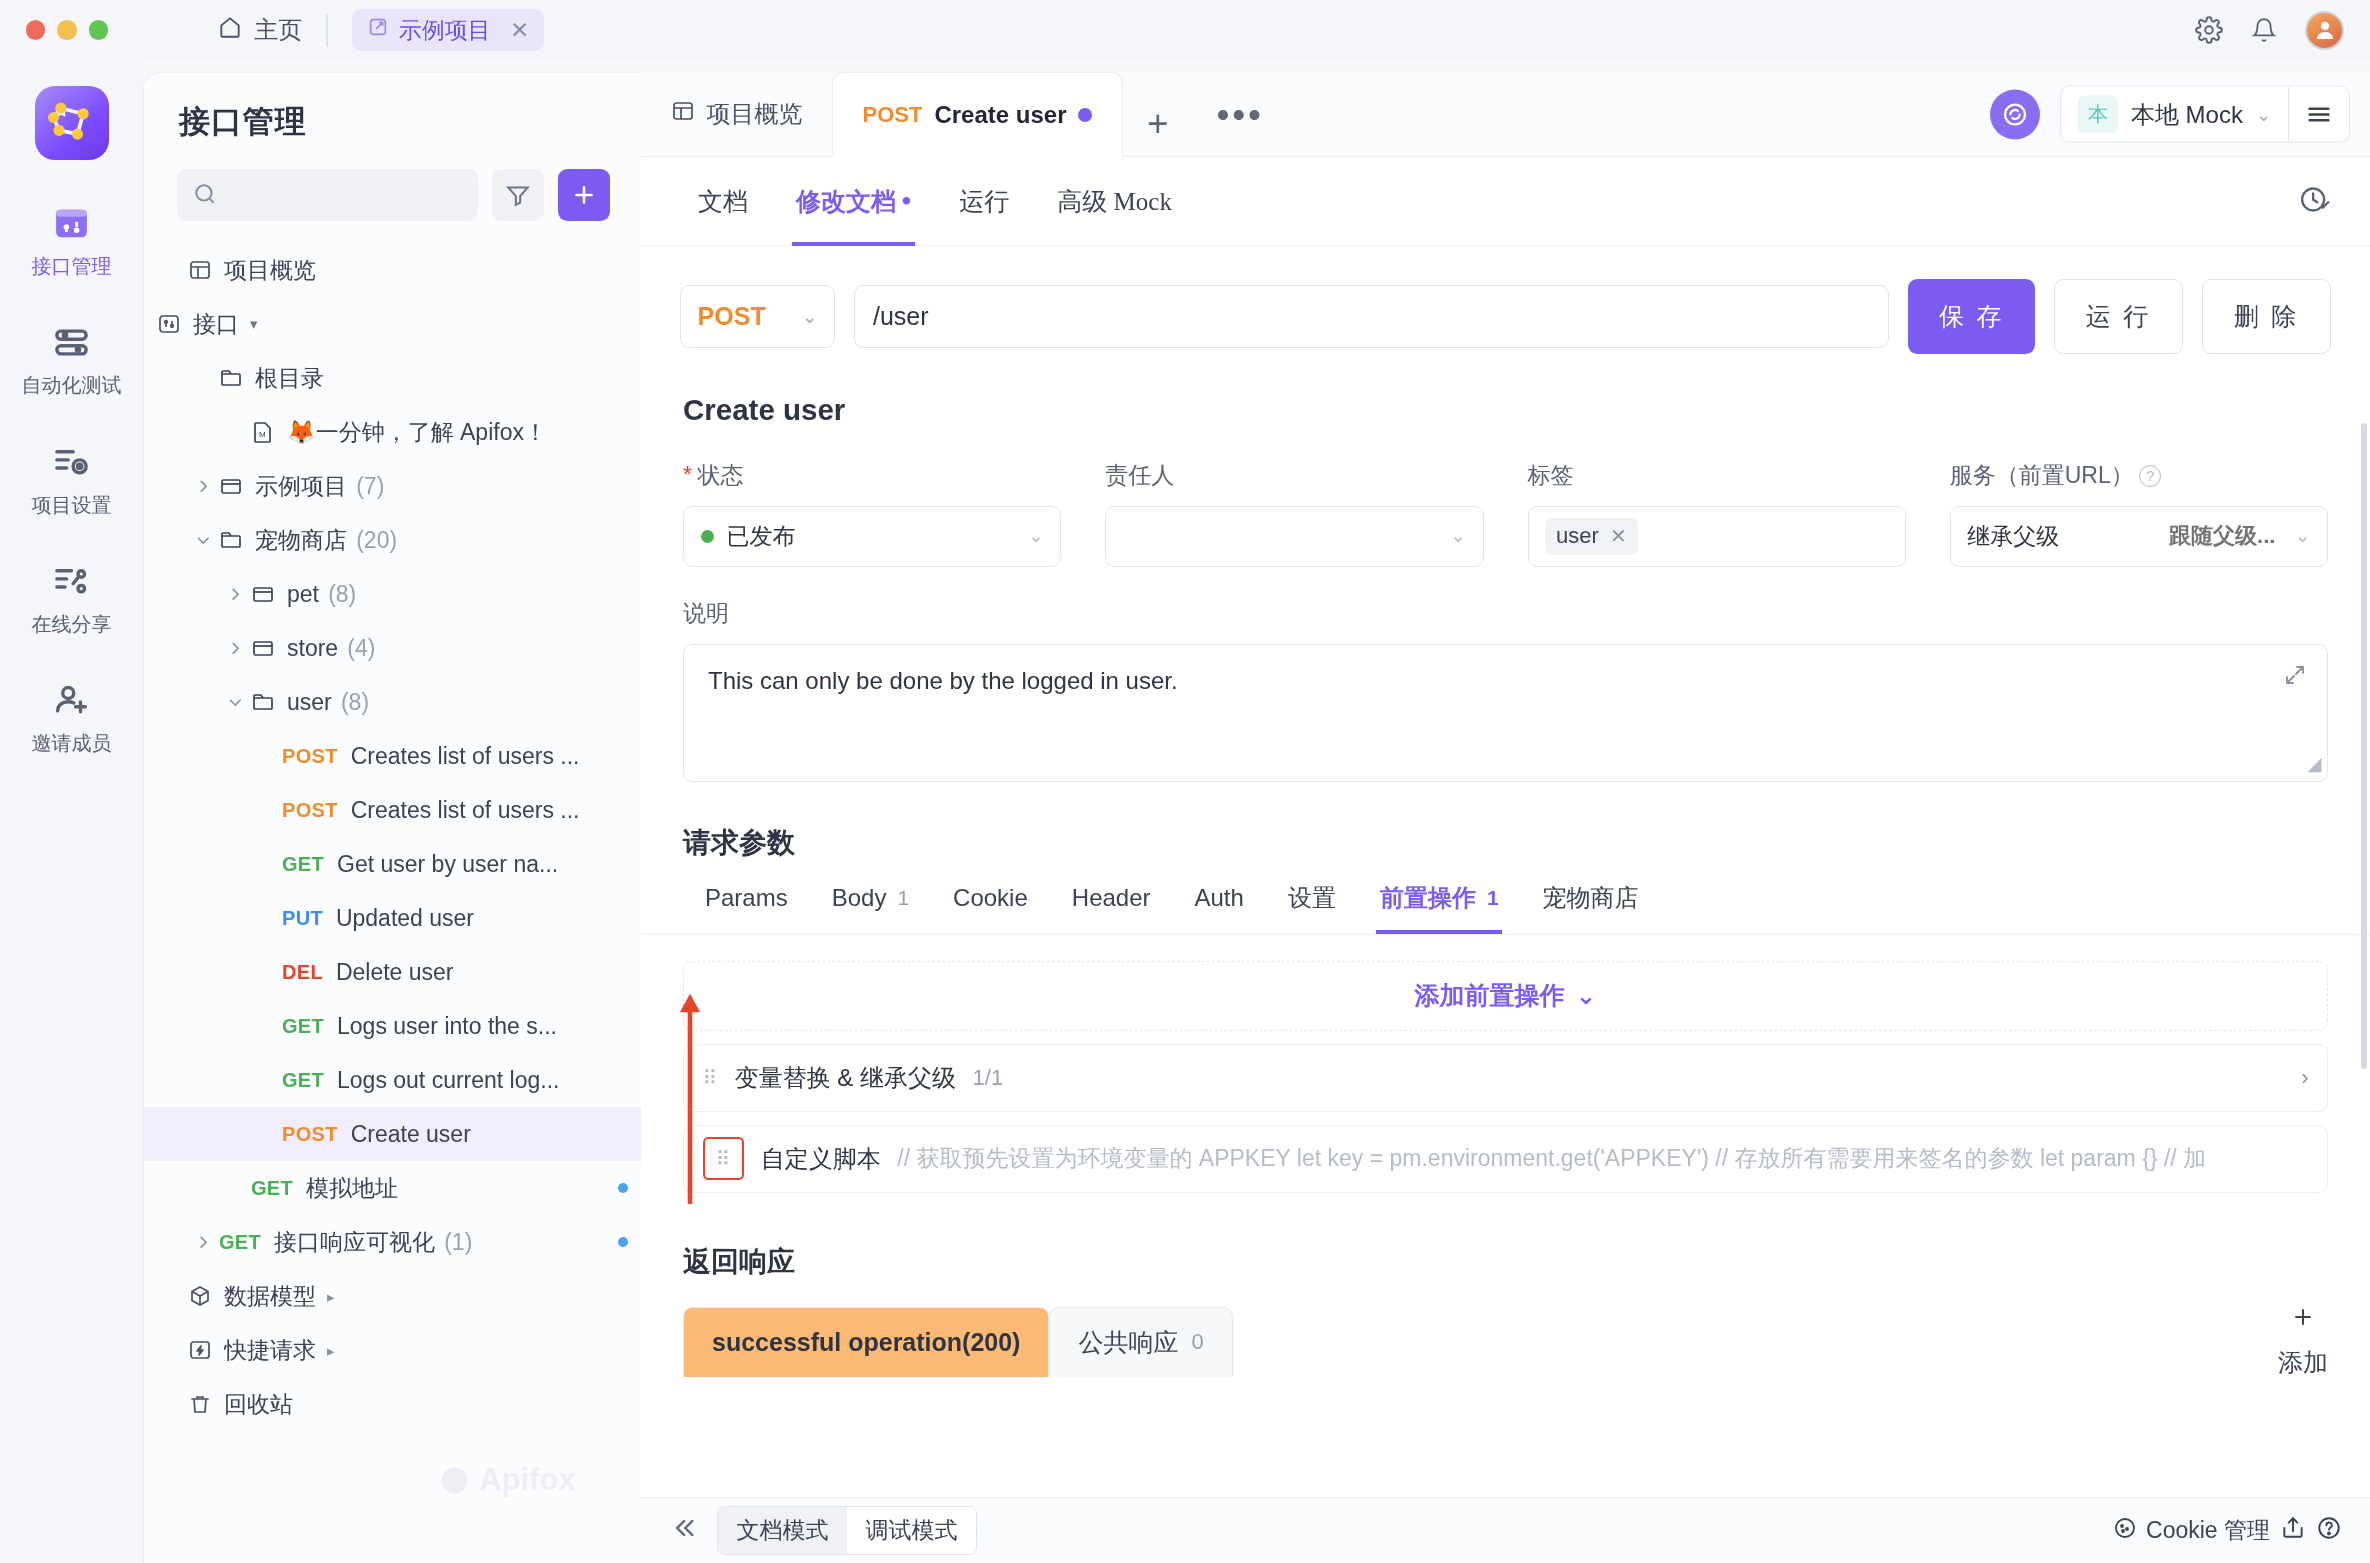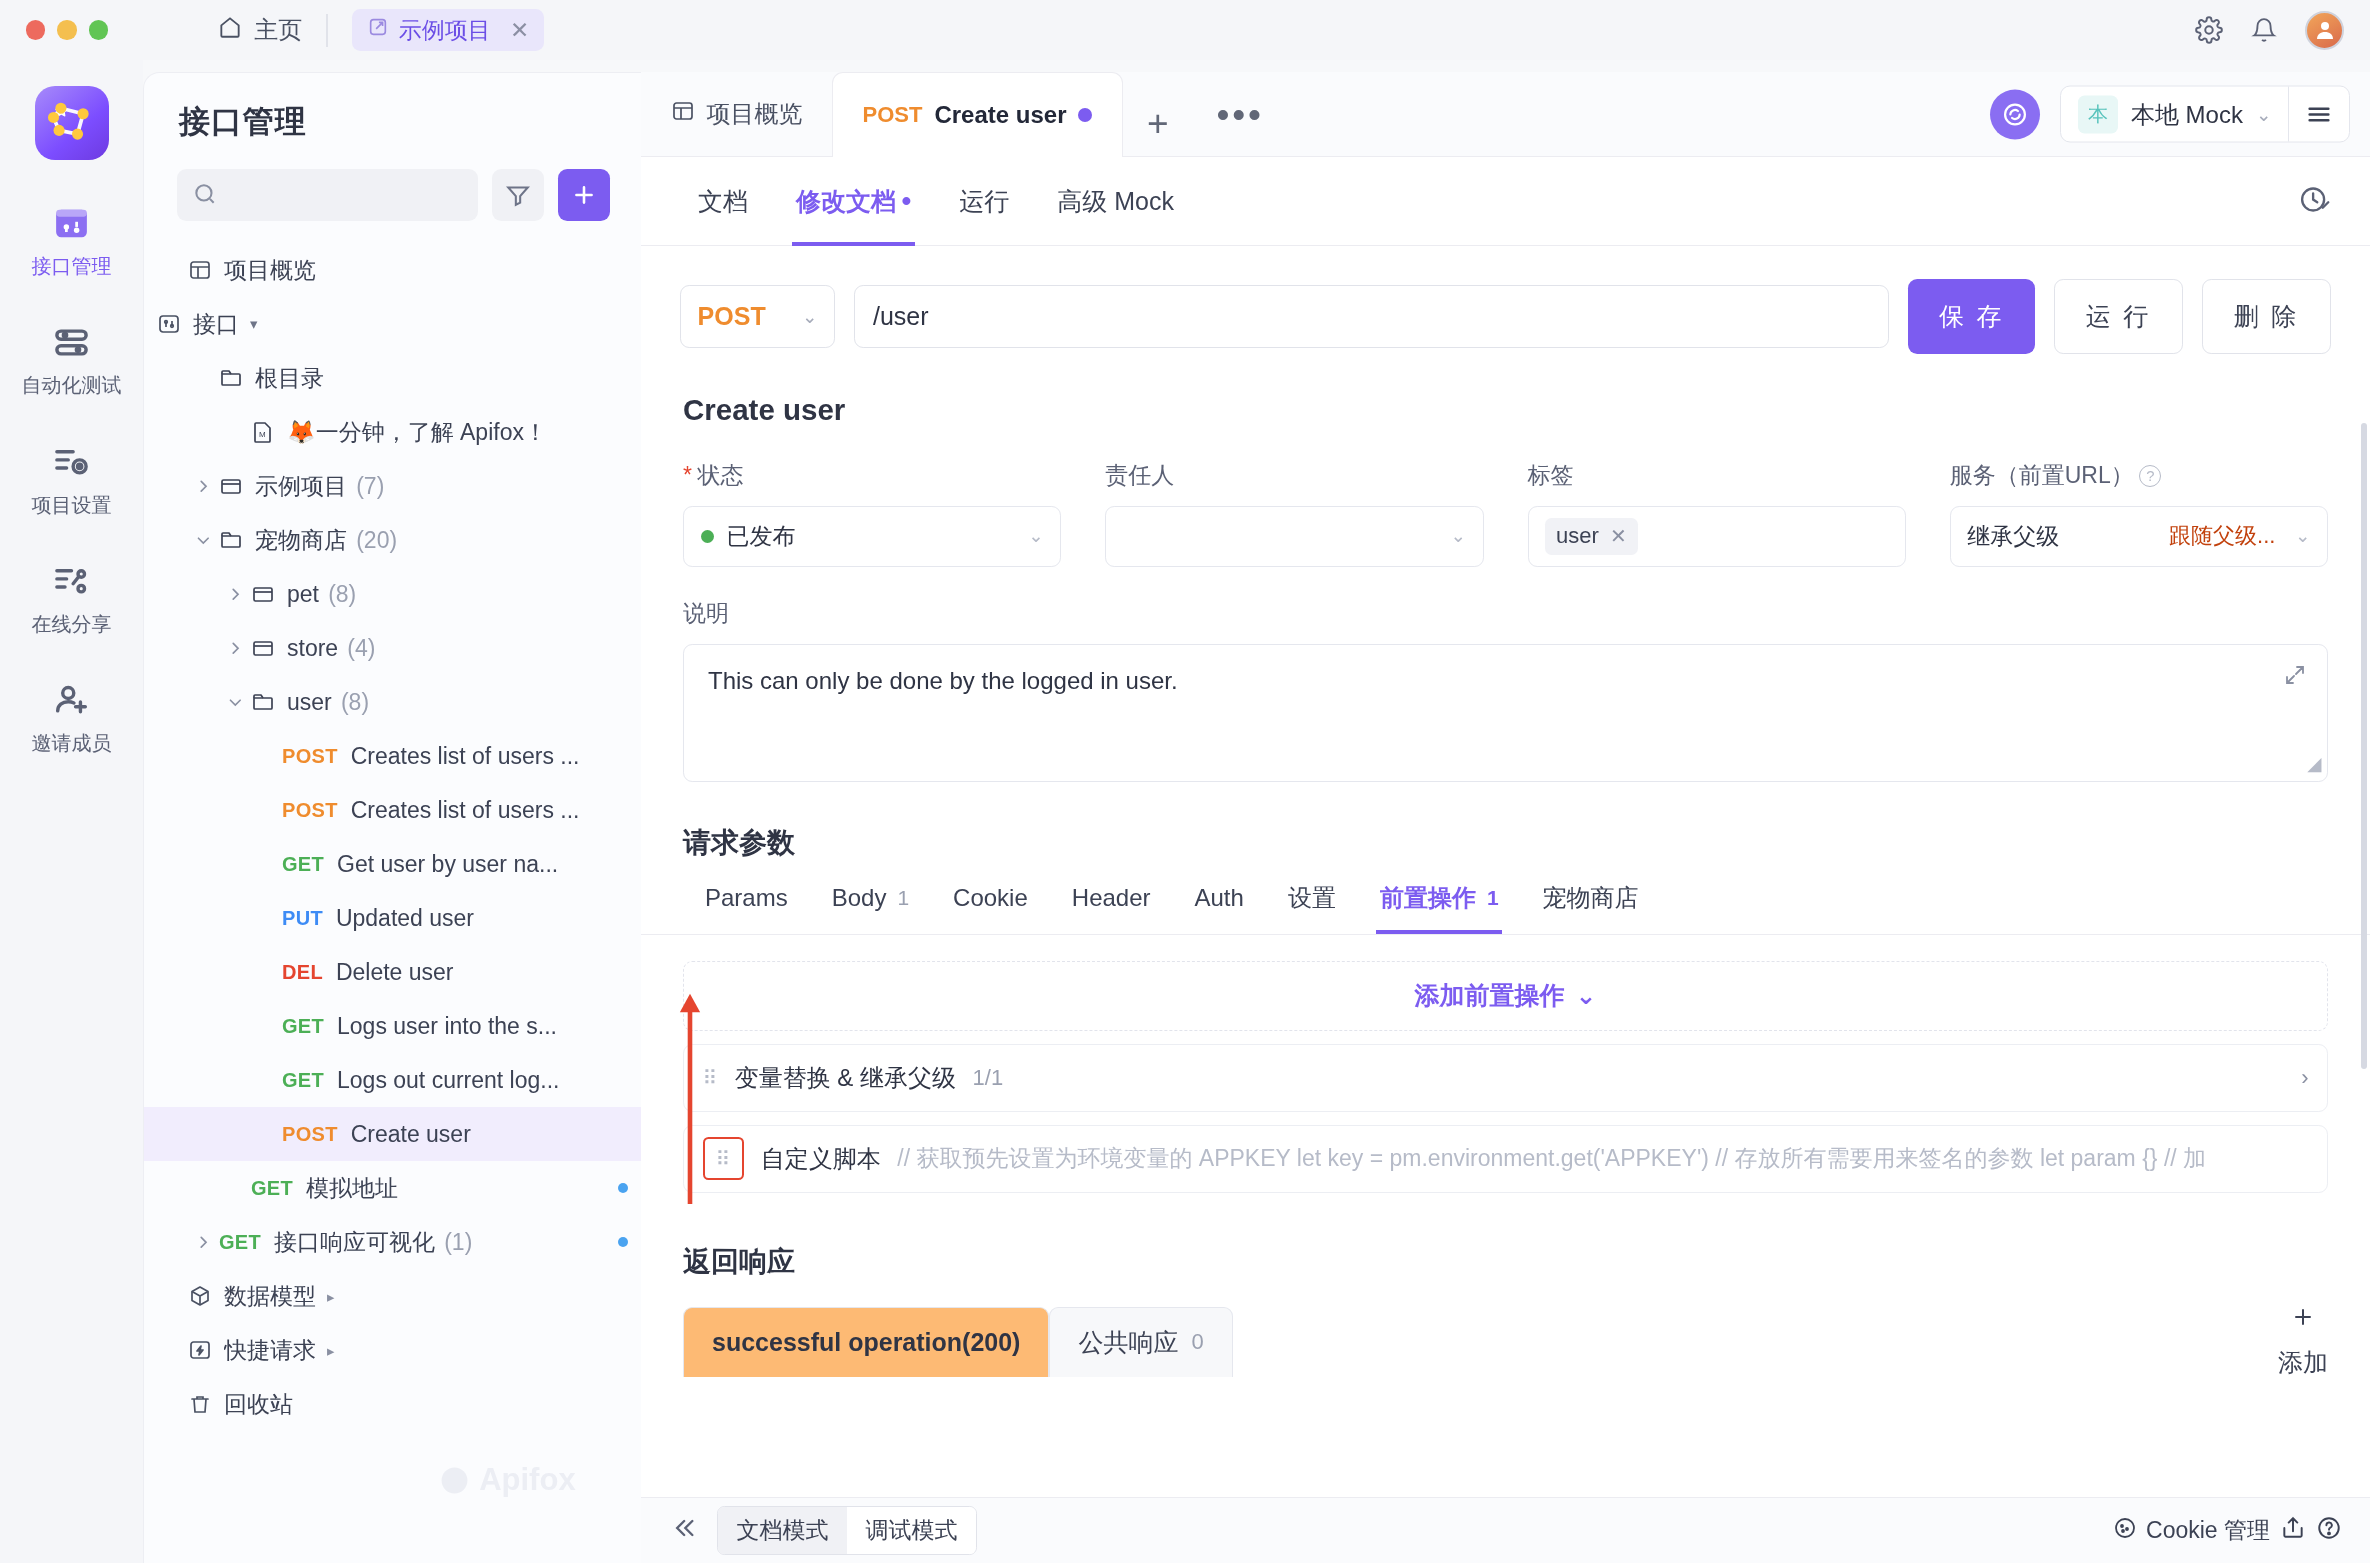--- a/index.html
+++ b/index.html
@@ -165,21 +165,21 @@
     width: 50px; height: 50px; border-radius: 50%; background: #8a6ef2;
     display:flex;align-items:center;justify-content:center;color:#fff;
   }
 
   .subtabs {
     display: flex; align-items: center; gap: 0; height: 89px;
     padding-left: 33px; border-bottom: 0.9px solid #ececf1; position: relative;
   }
   .stab {
     font-size: 25px; color: #3c4254; padding: 0 24px; height: 89px;
-    display: flex; align-items: center; position: relative;
+    display: flex; align-items: center; position: relative; font-family: Liberation Serif, serif;
   }
   .stab.active { color: #7c5cf0; font-weight: 600; }
   .stab.active:after {
     content:''; position:absolute; left: 20px; right: 20px; bottom: 0; height: 3.7px; background: #7c5cf0;
   }
   .stab .sdot { color: #7c5cf0; margin-left: 5.5px; font-size: 28px; line-height: 0;}
   .subtabs-right { position:absolute; right: 39px; color:#5b6175; }
 
   
   .urlrow { display: flex; align-items: center; gap: 18.5px; padding: 33px 39px 0 39px; }
@@ -216,21 +216,21 @@
     display: flex; align-items: center; padding: 0 16.6px; font-size: 23px; color: #2f3444;
     position: relative;
   }
   .finput .chev { position: absolute; right: 16.6px; color: #b6bbc8; font-size: 18.5px; }
   .gdot { width: 13px; height: 13px; border-radius: 50%; background: #4caf56; margin-right: 13px; }
   .tagchip {
     background: #f1f2f6; border-radius: 6.5px; padding: 5.5px 11px; font-size: 22px; color: #3c4254;
     display: flex; align-items: center; gap: 11px;
   }
   .tagchip .x { color: #8a90a2; font-size: 20px; }
-  .svc-ph { color: #c2410c; margin-left: auto; margin-right: 35px; font-size: 22px;}
+  .svc-ph { color: #737373; margin-left: auto; margin-right: 35px; font-size: 22px; font-weight: bold;}
   .qmark { width:22px;height:22px;border-radius:50%;border:1.8px solid #b6bbc8;color:#b6bbc8;
            font-size:14.8px;display:inline-flex;align-items:center;justify-content:center;}
 
   .desc-wrap { padding: 31px 42px 0 42px; }
   .desc-label { font-size: 23px; color: #5b6175; margin-bottom: 14.8px; }
   .desc-box {
     border: 0.9px solid #e5e7ee; border-radius: 9.2px; height: 138px; padding: 22px 24px;
     font-size: 24px; color: #2f3444; position: relative; background:#fff;
   }
   .exp-ico { position:absolute; right: 20px; top: 18.5px; color:#8a90a2; font-size: 22px;}

